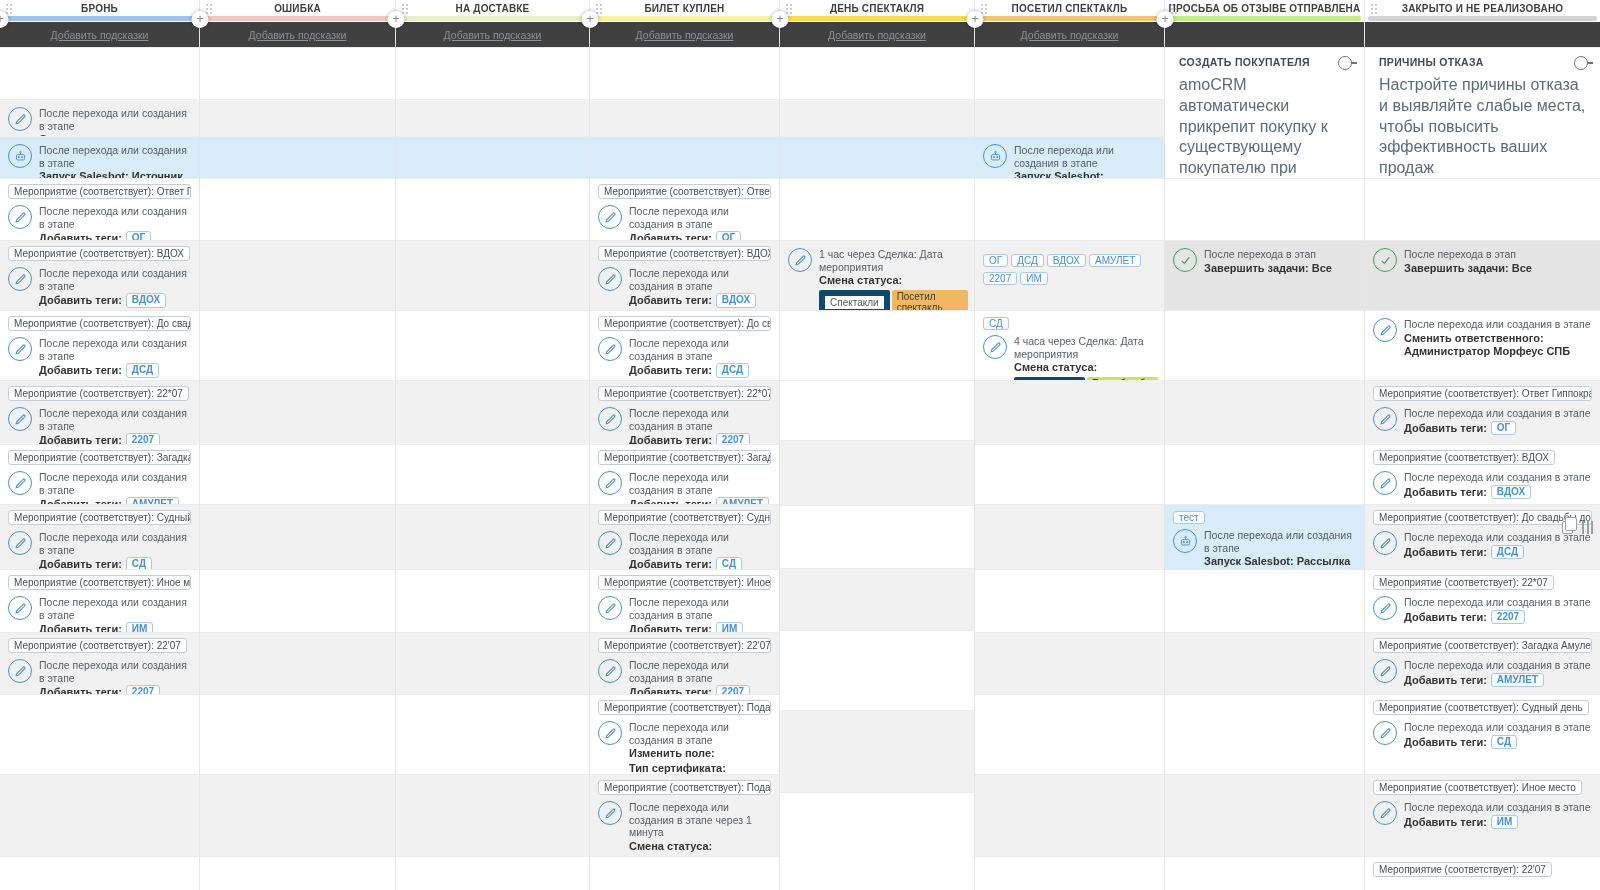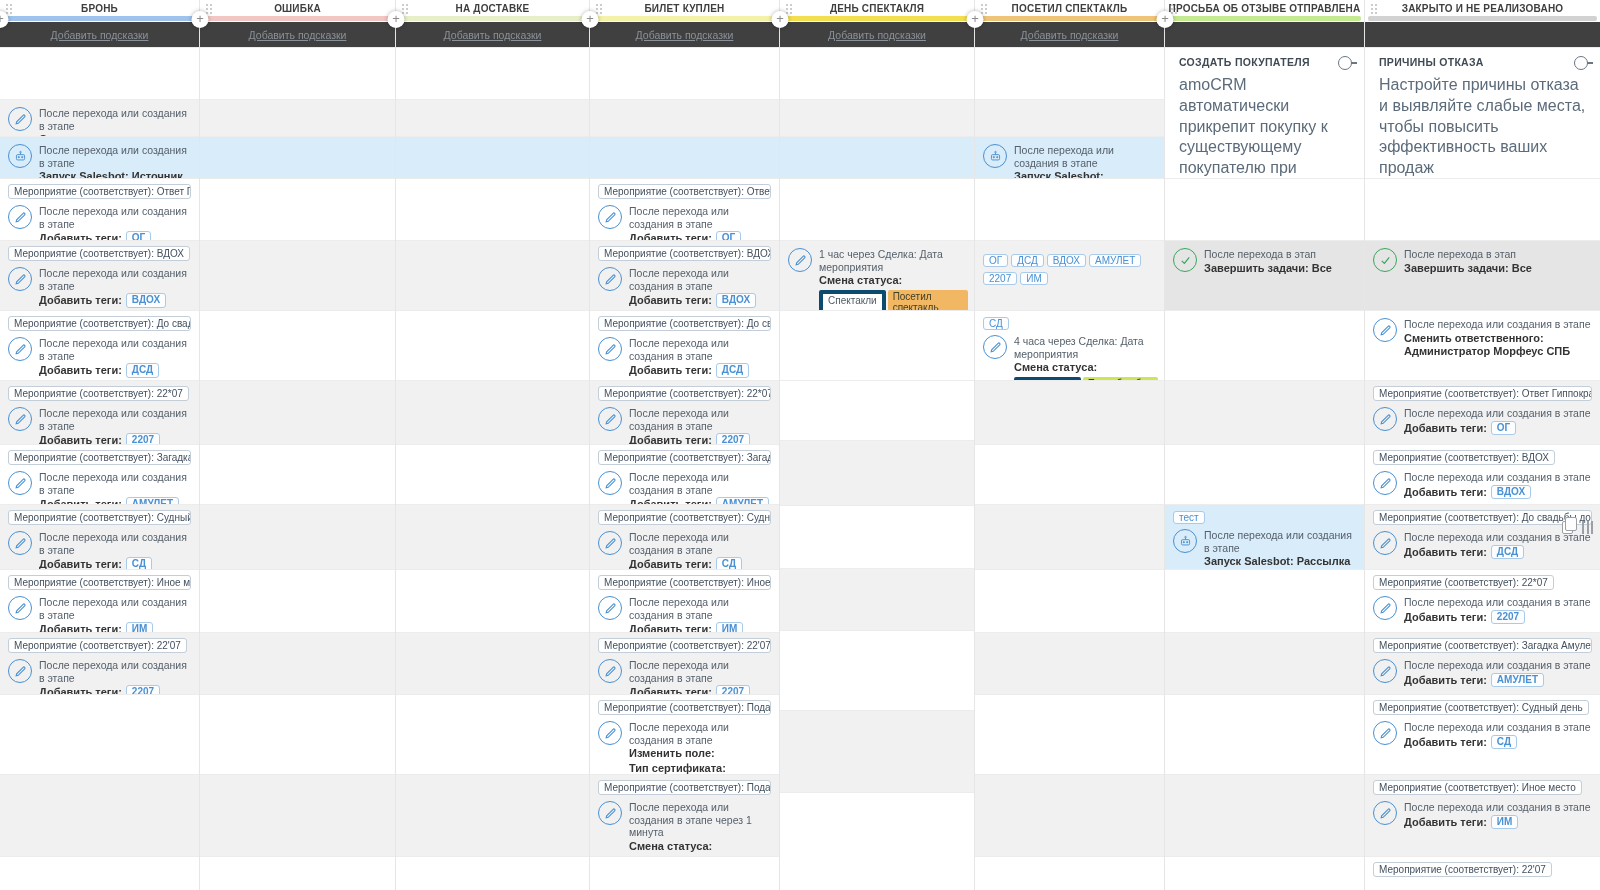--- a/index.html
+++ b/index.html
@@ -42,21 +42,21 @@
   .crow { display:flex; gap:7px; align-items:flex-start; margin-top:2px; }
   .ctxt { min-width:0; }
   .ln1 { font-size:10.5px; color:#55606b; line-height:1.2; }
   .ln2 { font-size:11px; font-weight:bold; color:#333; line-height:1.25; margin-top:1px; }
   .cond { display:inline-block; max-width:calc(100% - 2px); border:1px solid #c3ced9; border-radius:3px;
           background:#fff; color:#43505e; font-size:10px; padding:1px 5px; white-space:nowrap; overflow:hidden; }
   .tag { display:inline-block; border:1px solid #a9cae9; border-radius:3px; background:#fbfdff;
          color:#4a90d2; font-size:10px; padding:0 5px; margin-left:4px; vertical-align:1px; cursor:pointer; }
   .tagrow .tag { margin-left:0; margin-right:3px; }
   .sc { display:inline-flex; gap:2px; margin-top:2px; }
-  .sc1 { border:4px solid #0c4a6e; background:#fff; color:#4f5a64; font-size:10px; padding:1px 5px; border-radius:2px; font-weight:normal; }
+  .sc1 { border:6px solid #0c4a6e; background:#fff; color:#4f5a64; font-size:10px; padding:1px 5px; border-radius:2px; font-weight:normal; }
   .sc2 { font-size:10px; padding:1px 5px; border-radius:2px; color:#403e24; font-weight:normal; }
   .sc2.or { background:#f2b763; } .sc2.gn { background:#cbe854; } .sc2.bl { background:#a9c9ea; color:#2e3e50; }
 
   
   .icn { width:24px; height:24px; border:1.5px solid currentColor; border-radius:50%;
          display:flex; align-items:center; justify-content:center; flex:0 0 auto; background:transparent; }
   .icn svg { width:15px; height:15px; display:block; }
   .blueic { color:#4a90d2; } .greenic { color:#3aa65c; }
 
   .toggle { position:relative; width:14px; height:14px; border:1.5px solid #6b7683; border-radius:50%;

